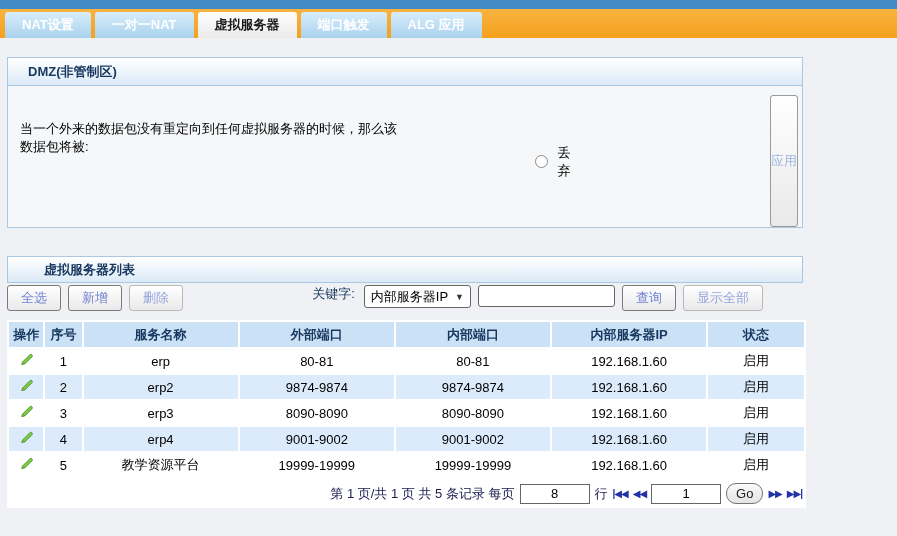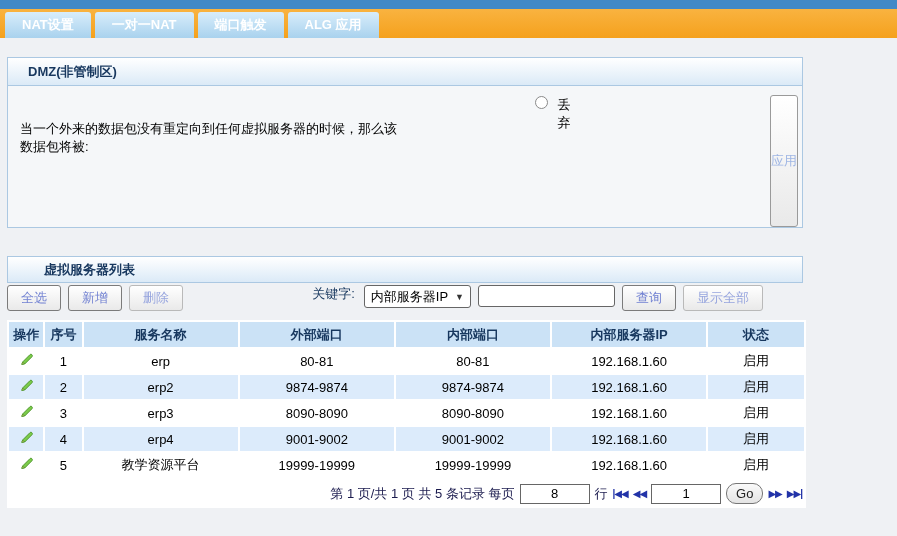--- a/index.html
+++ b/index.html
@@ -15,21 +15,21 @@
   .tab.active { background:linear-gradient(#fdfdfd,#ebebeb); color:#1a1a1a; }
 
   
   .panel { width:796px; margin-left:7px; border:1px solid #abc8e2; background:#f5f7f9; }
   .panel-dmz { margin-top:19px; height:171px; display:flex; flex-direction:column; }
   .panel-head { height:28px; flex:0 0 28px; background:linear-gradient(#ffffff,#dbeaf7);
                 border-bottom:1px solid #abc8e2; display:flex; align-items:center;
                 padding-left:20px; font-weight:bold; color:#17375e; }
   .dmz-body { flex:1; display:flex; flex-direction:row; }
   .dmz-desc { margin:34px 0 0 12px; }
-  .radio-row { display:flex; align-items:flex-start; margin:10px 0 0 128px; }
+  .radio-row { display:flex; align-items:center; margin:10px 0 0 128px; }
   .radio { width:13px; height:13px; border-radius:50%; border:1px solid #8a8a8a; background:#fff; margin-right:10px; flex:0 0 13px; }
   .radio.checked { border:2px solid #1a73e8; position:relative; }
   .radio.checked::after { content:""; position:absolute; left:1.5px; top:1.5px; width:6px; height:6px; border-radius:50%; background:#1a73e8; }
   .dmz-ip-input { width:142px; height:21px; margin-left:8px; border:1px solid #767676; padding:0 5px; font-size:13px; font-family:inherit; }
   .btn { background:linear-gradient(#ffffff,#e9e9e9); border:1px solid #7b7b7b; border-radius:3px;
          color:#7282d2; font-size:13px; font-family:inherit; padding:3px 13px; cursor:pointer; white-space:nowrap; }
   .btn.dim { border-color:#b9b9b9; color:#97a5de; }
   .apply-btn { margin:9px 0 0 193px; width:29px; padding:3px 0; color:#9fb6e4; border-color:#9a9a9a; }
   .dmz-rule { margin:auto 2px 8px 2px; border:none; border-top:1px solid #9aa4ac; }
 
@@ -64,20 +64,21 @@
             font-family:inherit; font-size:13px; color:#222; padding:2px 9px; cursor:pointer; }
 </style>
 </head>
 <body>
 
 <div class="top-strip"></div>
 
 <div class="tabbar">
   <div class="tab">NAT设置</div>
   <div class="tab">一对一NAT</div>
+  <div class="tab active">虚拟服务器</div>
   <div class="tab">端口触发</div>
   <div class="tab">ALG 应用</div>
 </div>
 
 <div class="panel panel-dmz">
   <div class="panel-head">DMZ(非管制区)</div>
   <div class="dmz-body">
     <div class="dmz-desc">当一个外来的数据包没有重定向到任何虚拟服务器的时候，那么该数据包将被:</div>
     <div class="radio-row">
       <span class="radio"></span>

